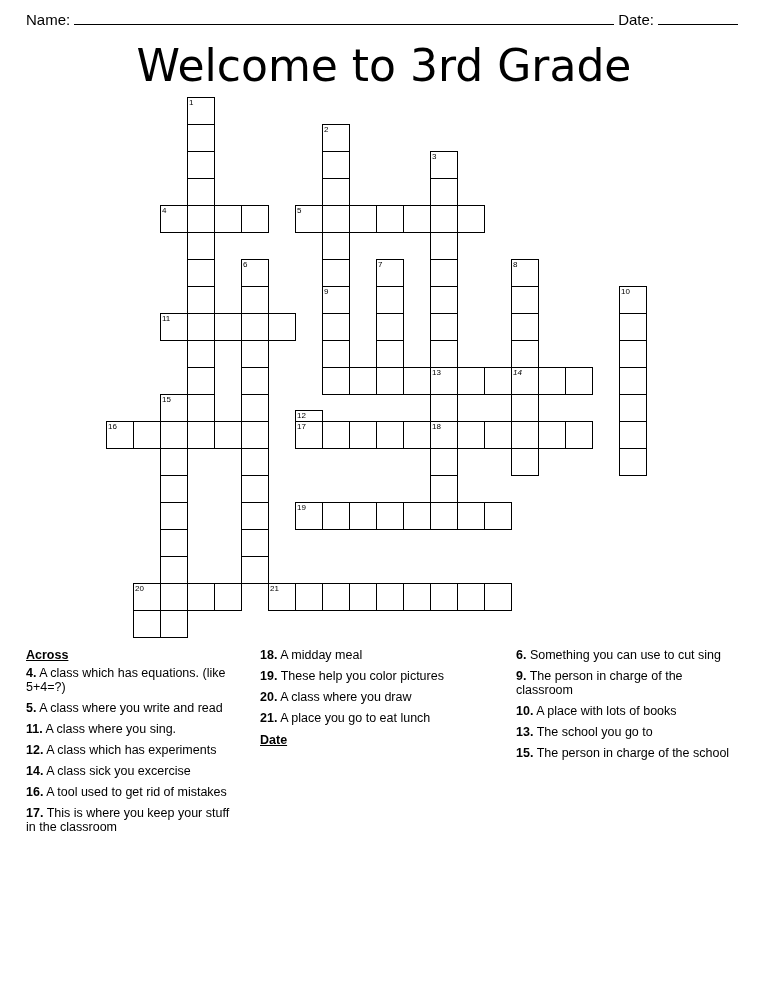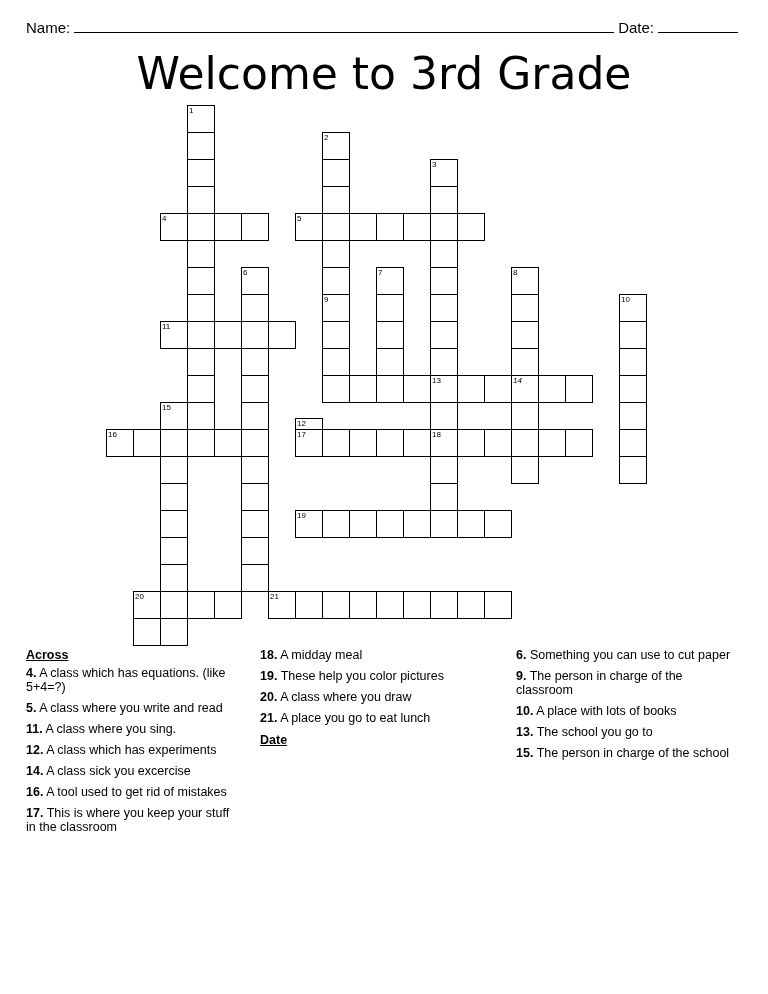--- a/index.html
+++ b/index.html
@@ -13,21 +13,21 @@
     font-family: "Liberation Sans", sans-serif;
     color: #000000;
     position: relative;
     overflow: hidden;
   }
   .page {
     position: relative;
     width: 768px;
     height: 994px;
     box-sizing: border-box;
-    padding: 8px 26px;
+    padding: 0 26px;
   }
   
   .header-line {
     display: flex;
     align-items: flex-end;
     font-size: 15px;
     padding-top: 6px;
     height: 22px;
   }
   .hdr-label { white-space: nowrap; }
@@ -300,21 +300,21 @@
       <div>
           <div class="clue"><b>18.</b><span> A midday meal</span></div>
           <div class="clue"><b>19.</b><span> These help you color pictures</span></div>
           <div class="clue"><b>20.</b><span> A class where you draw</span></div>
           <div class="clue"><b>21.</b><span> A place you go to eat lunch</span></div>
         </div>
       <div class="sec-head" style="margin-top:8px">Date</div>
     </div>
     <div class="col c3">
       <div>
-          <div class="clue"><b>6.</b><span> Something you can use to cut paper</span></div>
+          <div class="clue"><b>6.</b><span> Something you can use to cut sing</span></div>
           <div class="clue"><b>9.</b><span> The person in charge of the classroom</span></div>
           <div class="clue"><b>10.</b><span> A place with lots of books</span></div>
           <div class="clue"><b>13.</b><span> The school you go to</span></div>
           <div class="clue"><b>15.</b><span> The person in charge of the school</span></div>
         </div>
     </div>
   </div>
 
 </div>
 

